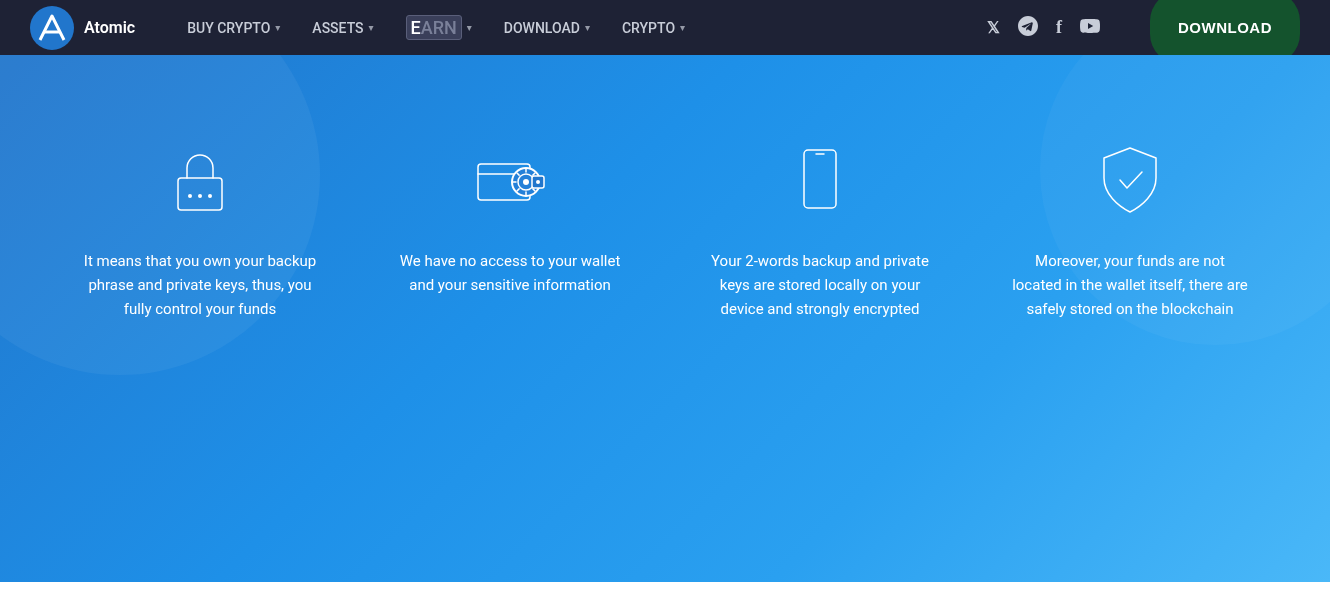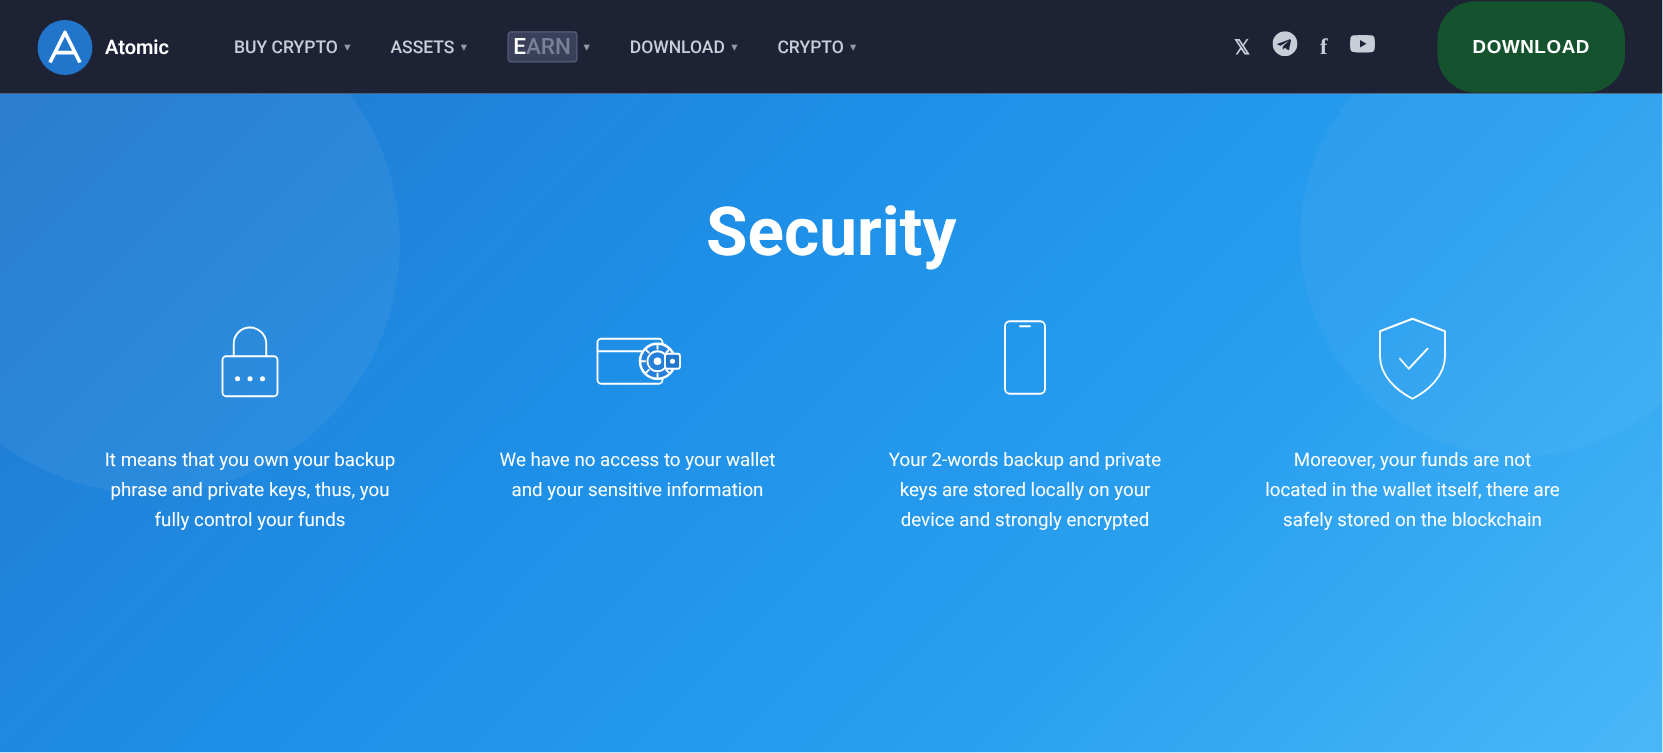--- a/index.html
+++ b/index.html
@@ -1,21 +1,21 @@
 <!DOCTYPE html>
 <html><head>
   <meta charset="utf-8">
   <style>
     * { margin: 0; padding: 0; box-sizing: border-box; }
     body { font-family: -apple-system, BlinkMacSystemFont, 'Segoe UI', Roboto, sans-serif; width: 1330px; }
 
     
     nav {
       background: #1e2235;
-      height: 75px;
+      height: 55px;
       display: flex;
       align-items: center;
       padding: 0 30px;
       gap: 30px;
     }
     .nav-logo {
       display: flex;
       align-items: center;
       gap: 10px;
       text-decoration: none;
@@ -220,21 +220,20 @@
     <a class="social-icon">
       <svg width="20" height="20" viewBox="0 0 24 24" fill="currentColor">
           <path d="M23.495 6.205a3.007 3.007 0 0 0-2.088-2.088c-1.87-.501-9.396-.501-9.396-.501s-7.507-.01-9.396.501A3.007 3.007 0 0 0 .527 6.205a31.247 31.247 0 0 0-.522 5.805 31.247 31.247 0 0 0 .522 5.783 3.007 3.007 0 0 0 2.088 2.088c1.868.502 9.396.502 9.396.502s7.506 0 9.396-.502a3.007 3.007 0 0 0 2.088-2.088 31.247 31.247 0 0 0 .5-5.783 31.247 31.247 0 0 0-.5-5.805zM9.609 15.601V8.408l6.264 3.602z"></path>
         </svg>
     </a>
   </div>
   <button class="download-btn">DOWNLOAD</button>
 </nav>
 
 <section class="hero">
-  <h1 class="hero-title">Security</h1>
 
   <div class="features-grid">
 
     <div class="feature-item">
       <div class="feature-icon">
         <svg viewBox="0 0 80 80" stroke="white" fill="none" stroke-width="2" stroke-linecap="round" stroke-linejoin="round">
 
           <rect x="18" y="38" width="44" height="32" rx="3" ry="3"></rect>
 
           <path d="M27 38V28a13 13 0 0 1 26 0v10"></path>

